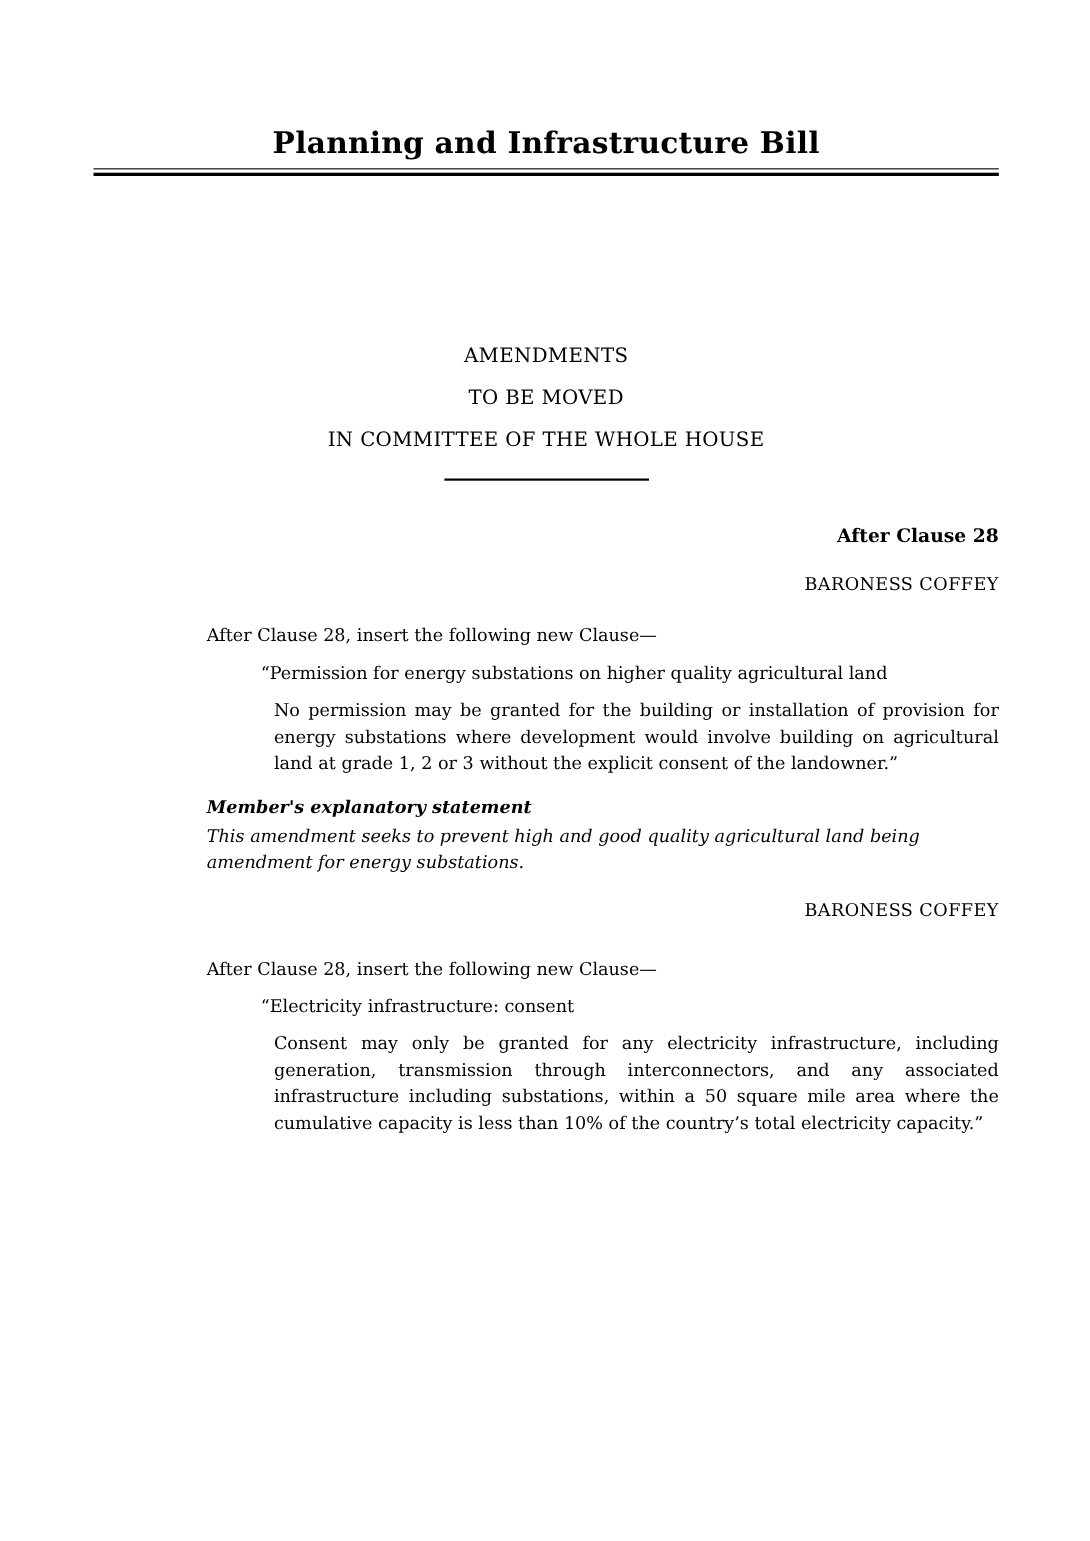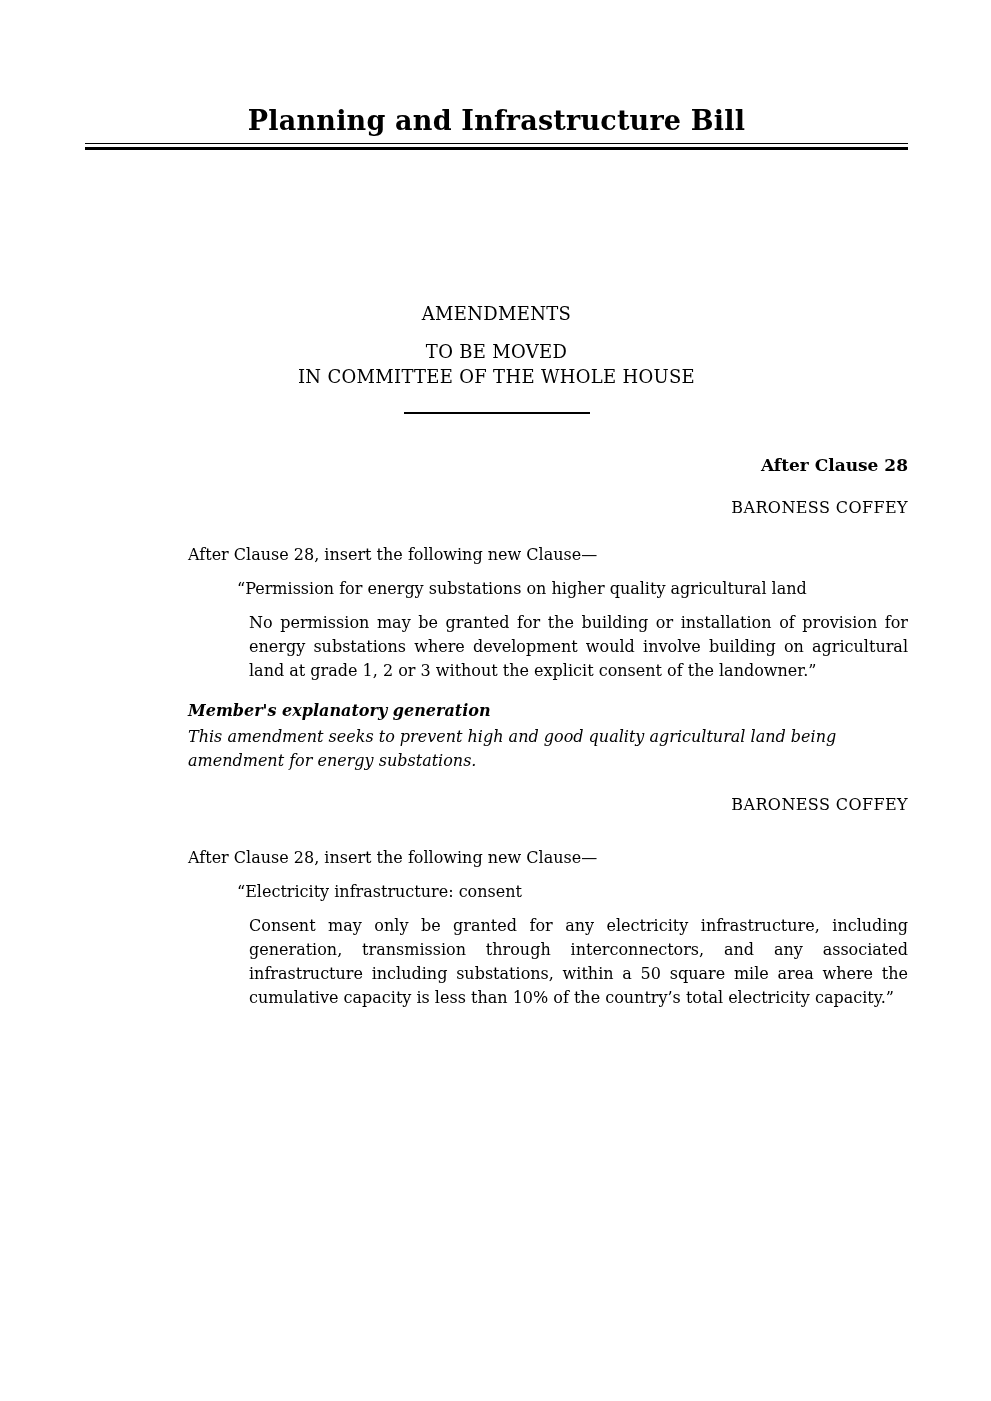--- a/index.html
+++ b/index.html
@@ -8,21 +8,21 @@
     background: #ffffff;
   }
   .page {
     position: relative;
     width: 991px;
     height: 1209px;
     background: #ffffff;
     color: #000000;
     font-family: "DejaVu Serif", "Liberation Serif", serif;
     box-sizing: border-box;
-    padding: 0 83px 0 85px;
+    padding: 10px 83px 0 85px;
     overflow: hidden;
   }
   
   .bill-title {
     margin: 0;
     padding-top: 104px;
     text-align: center;
     font-size: 27px;
     font-weight: bold;
     letter-spacing: 0.2px;
@@ -38,21 +38,21 @@
   .front-heading {
     margin: 0;
     text-align: center;
     font-size: 18px;
     font-weight: normal;
     line-height: 22px;
     letter-spacing: 0.3px;
   }
   .fh-1 { margin-top: 153px; }
   .fh-2 { margin-top: 16px; }
-  .fh-3 { margin-top: 3px; }
+  .fh-3 { margin-top: 16px; }
   .front-note {
     margin-top: 18px;
     text-align: center;
     font-style: italic;
     font-size: 16px;
     line-height: 22px;
   }
   .short-rule {
     width: 186px;
     height: 0;
@@ -137,21 +137,21 @@
 
   <div class="short-rule"></div>
 
   <div class="section-heading">After Clause 28</div>
 
   <div>
     <div class="mover mover-1">BARONESS COFFEY</div>
     <div class="intro">After Clause 28, insert the following new Clause—</div>
     <div class="clause-title">“Permission for energy substations on higher quality agricultural land</div>
     <div class="clause-body">No permission may be granted for the building or installation of provision for energy substations where development would involve building on agricultural land at grade 1, 2 or 3 without the explicit consent of the landowner.”</div>
-    <div class="explanatory-heading">Member's explanatory generation</div>
+    <div class="explanatory-heading">Member's explanatory statement</div>
     <div class="explanatory-text">This amendment seeks to prevent high and good quality agricultural land being amendment for energy substations.</div>
   </div>
 
   <div>
     <div class="mover mover-2">BARONESS COFFEY</div>
     <div class="intro intro-2">After Clause 28, insert the following new Clause—</div>
     <div class="clause-title">“Electricity infrastructure: consent</div>
     <div class="clause-body">Consent may only be granted for any electricity infrastructure, including generation, transmission through interconnectors, and any associated infrastructure including substations, within a 50 square mile area where the cumulative capacity is less than 10% of the country’s total electricity capacity.”</div>
   </div>
 

